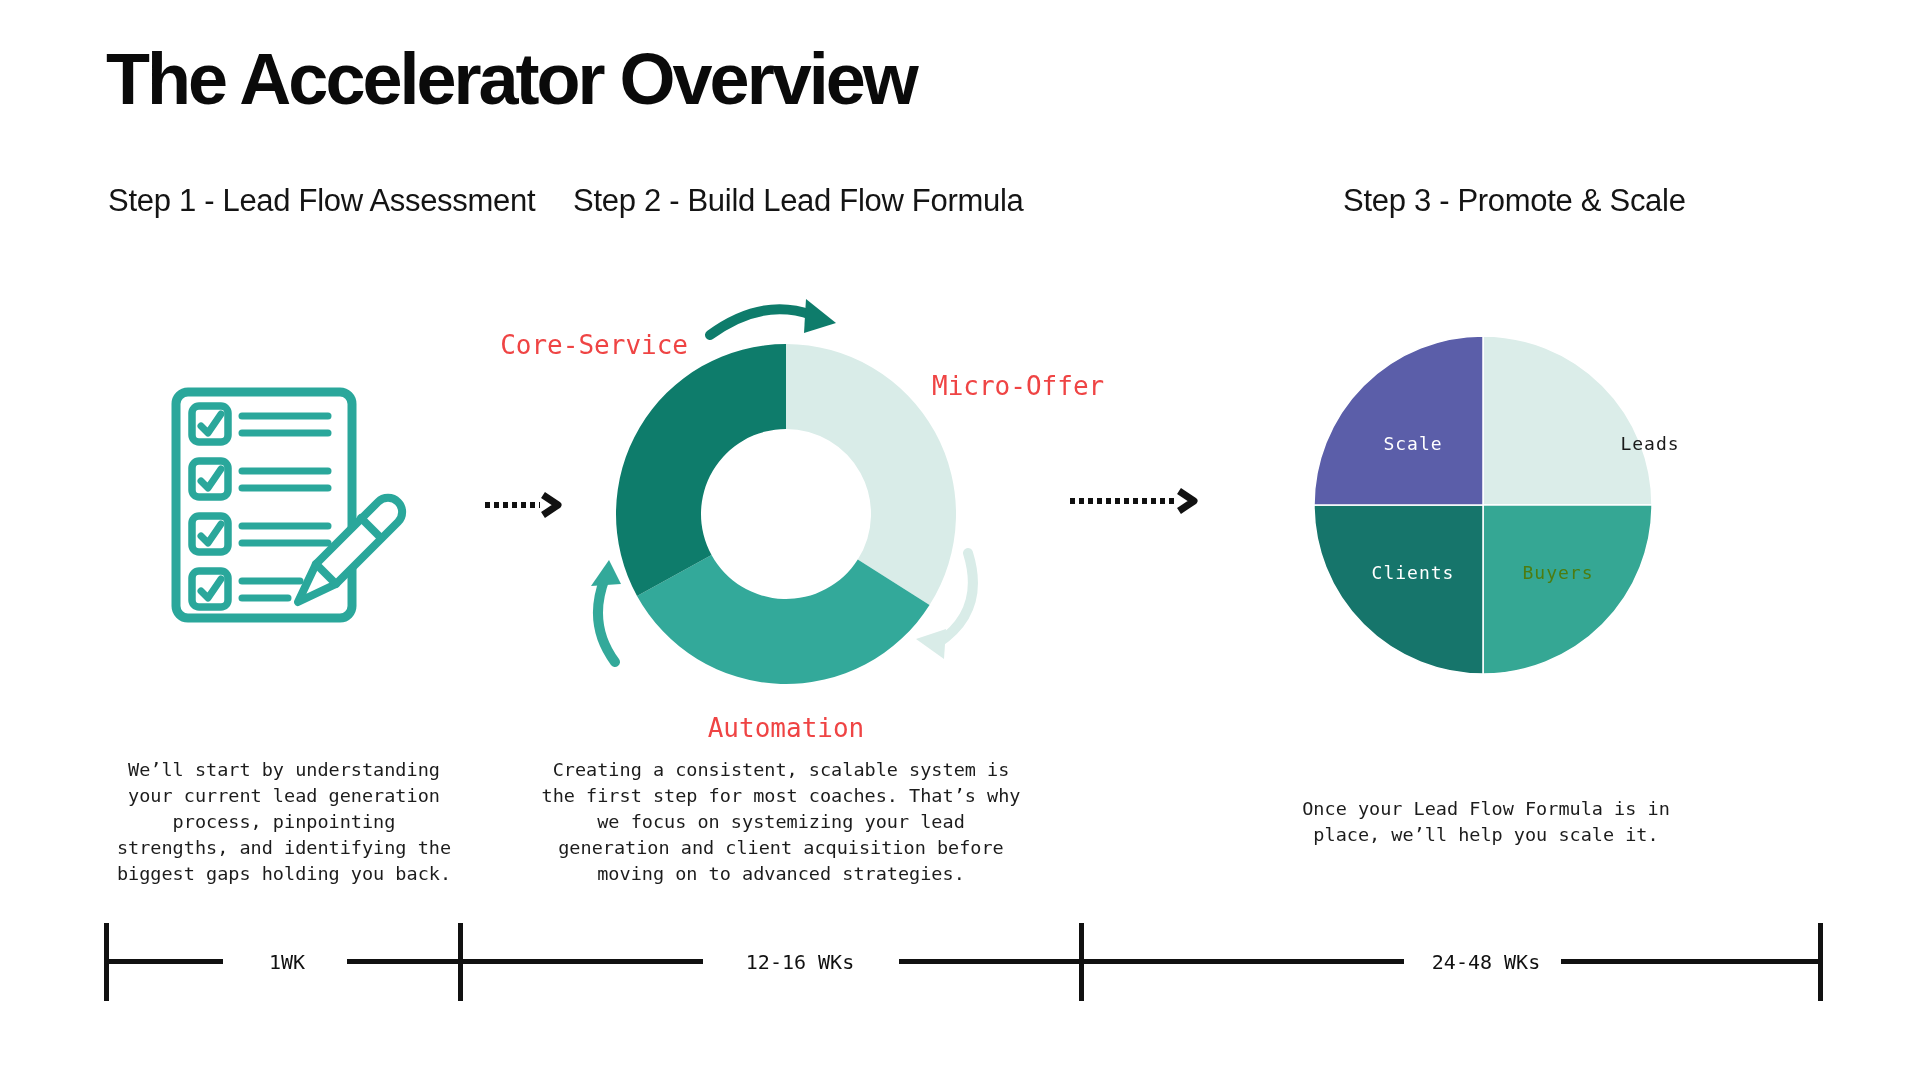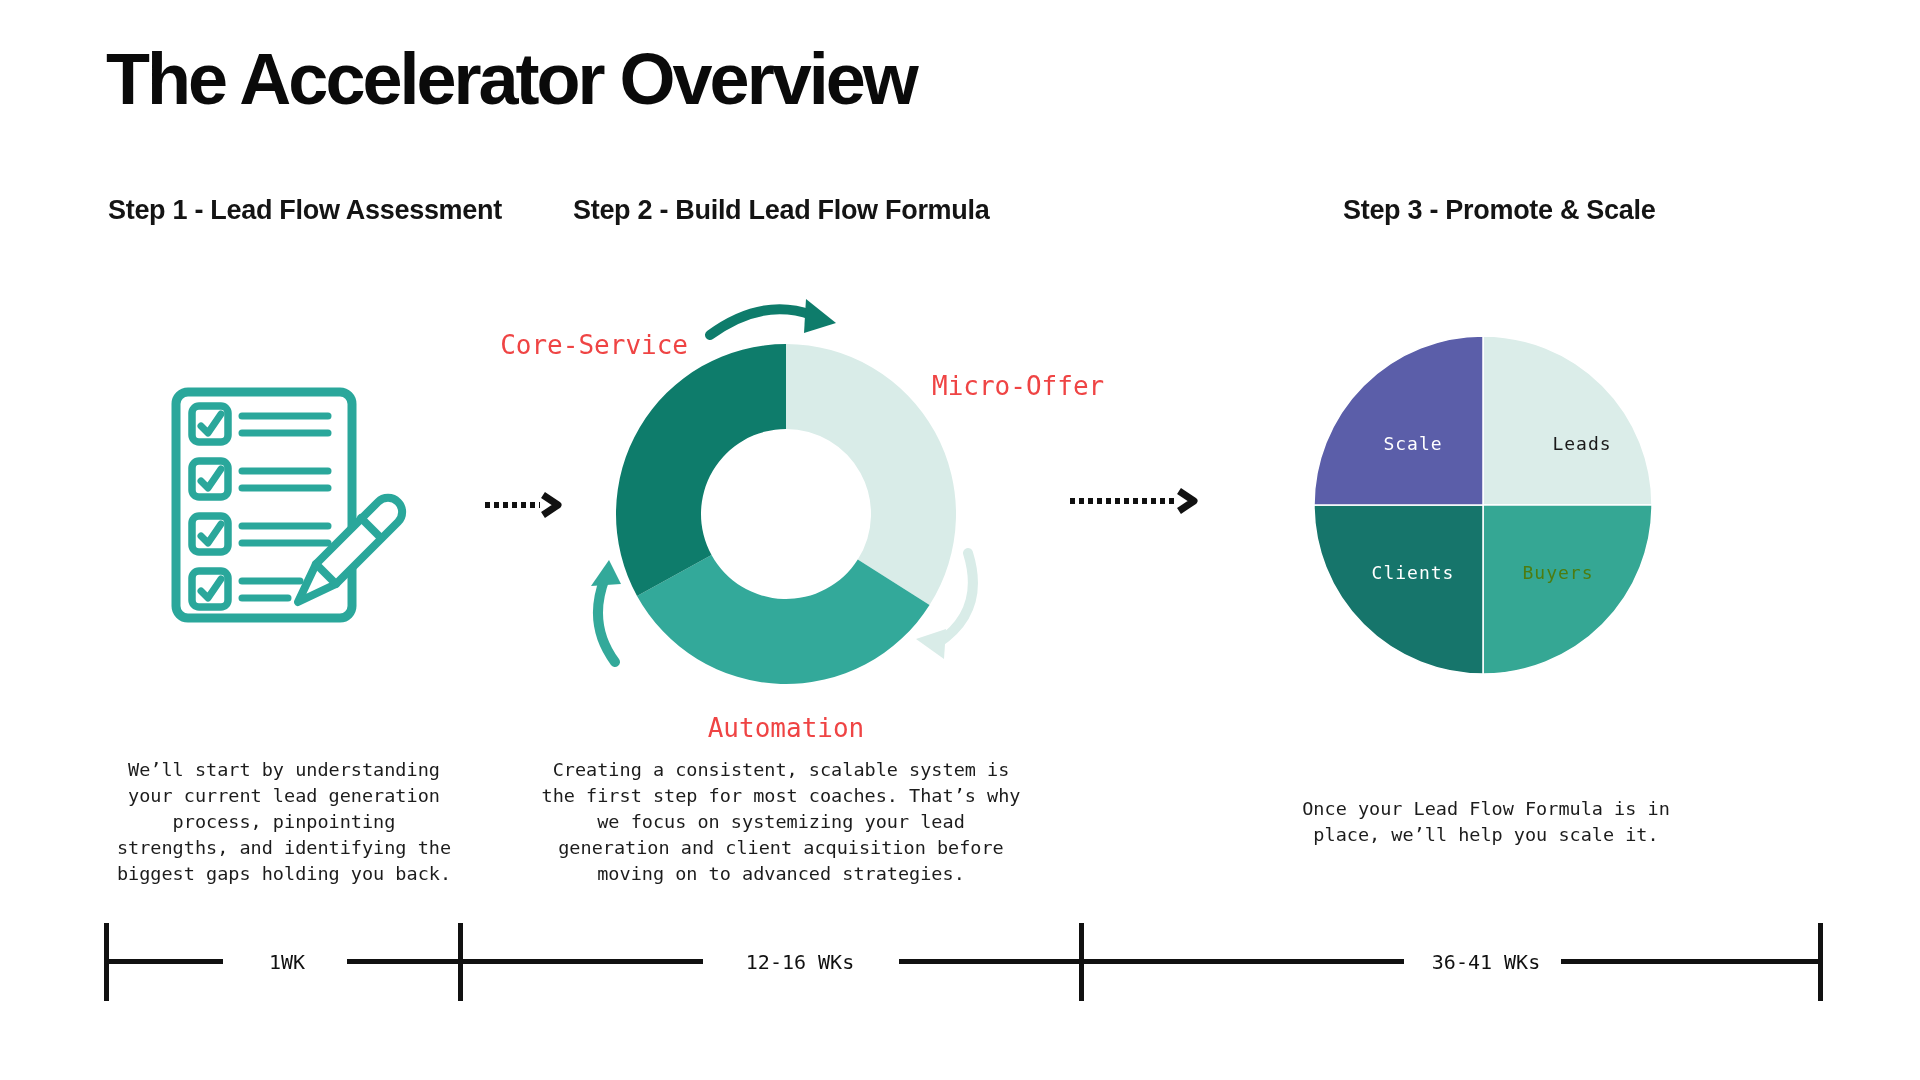--- a/index.html
+++ b/index.html
@@ -9,21 +9,21 @@
   }
   *{margin:0;padding:0;box-sizing:border-box;}
   html,body{width:1920px;height:1080px;background:#ffffff;overflow:hidden;
     font-family:"Liberation Sans","DejaVu Sans",sans-serif;color:var(--ink);}
   .abs{position:absolute;}
   .mono{font-family:"DejaVu Sans Mono","Liberation Mono",monospace;}
 
   #page-title{left:106px;top:43px;font-size:72px;font-weight:800;
     letter-spacing:-3px;line-height:1;color:#0a0a0a;}
 
-  .step-header{top:194px;font-size:27px;font-weight:700;letter-spacing:-0.3px;line-height:1.2;}
+  .step-header{top:182px;font-size:31px;font-weight:400;letter-spacing:-0.3px;line-height:1.2;}
   #step1-header{left:108px;}
   #step2-header{left:573px;}
   #step3-header{left:1343px;}
 
   
   #checklist-icon{left:170px;top:386px;}
 
   
   #flow-arrow-1{left:482px;top:492px;}
   #flow-arrow-2{left:1068px;top:488px;}
@@ -36,21 +36,21 @@
   #label-automation{left:636px;top:713px;width:300px;text-align:center;}
   #cycle-arrow-top{left:700px;top:293px;}
   #cycle-arrow-left{left:583px;top:558px;}
   #cycle-arrow-right{left:898px;top:543px;}
 
   
   #pie-wrap{left:1314px;top:336px;width:338px;height:338px;}
   .pie-label{position:absolute;transform:translate(-50%,-50%);
     font-size:18px;line-height:1;letter-spacing:1px;}
   #pie-label-scale{left:1413px;top:444px;}
-  #pie-label-leads{left:1582px;top:444px;text-align:center;}
+  #pie-label-leads{left:1650px;top:444px;text-align:center;}
   #pie-label-clients{left:1413px;top:573px;}
   #pie-label-buyers{left:1558px;top:573px;}
 
   .step-desc{font-size:18.5px;line-height:26px;text-align:center;
     white-space:pre-line;color:#1c1c1c;}
   #step1-desc{left:88px;top:757px;width:392px;}
   #step2-desc{left:528px;top:757px;width:506px;}
   #step3-desc{left:1278px;top:796px;width:416px;}
 
   
@@ -164,14 +164,14 @@
   <div class="tl-tick" style="left:1079px;"></div>
   <div class="tl-tick" style="left:1818px;"></div>
 
   <div class="tl-seg" style="left:104px;width:119px;"></div>
   <div class="tl-seg" style="left:347px;width:356px;"></div>
   <div class="tl-seg" style="left:899px;width:505px;"></div>
   <div class="tl-seg" style="left:1561px;width:260px;"></div>
 
   <div class="tl-label mono" style="left:237px;width:100px;">1WK</div>
   <div class="tl-label mono" style="left:720px;width:160px;">12-16 WKs</div>
-  <div class="tl-label mono" style="left:1406px;width:160px;">36-41 WKs</div>
+  <div class="tl-label mono" style="left:1406px;width:160px;">24-48 WKs</div>
 </div>
 
 </body></html>

